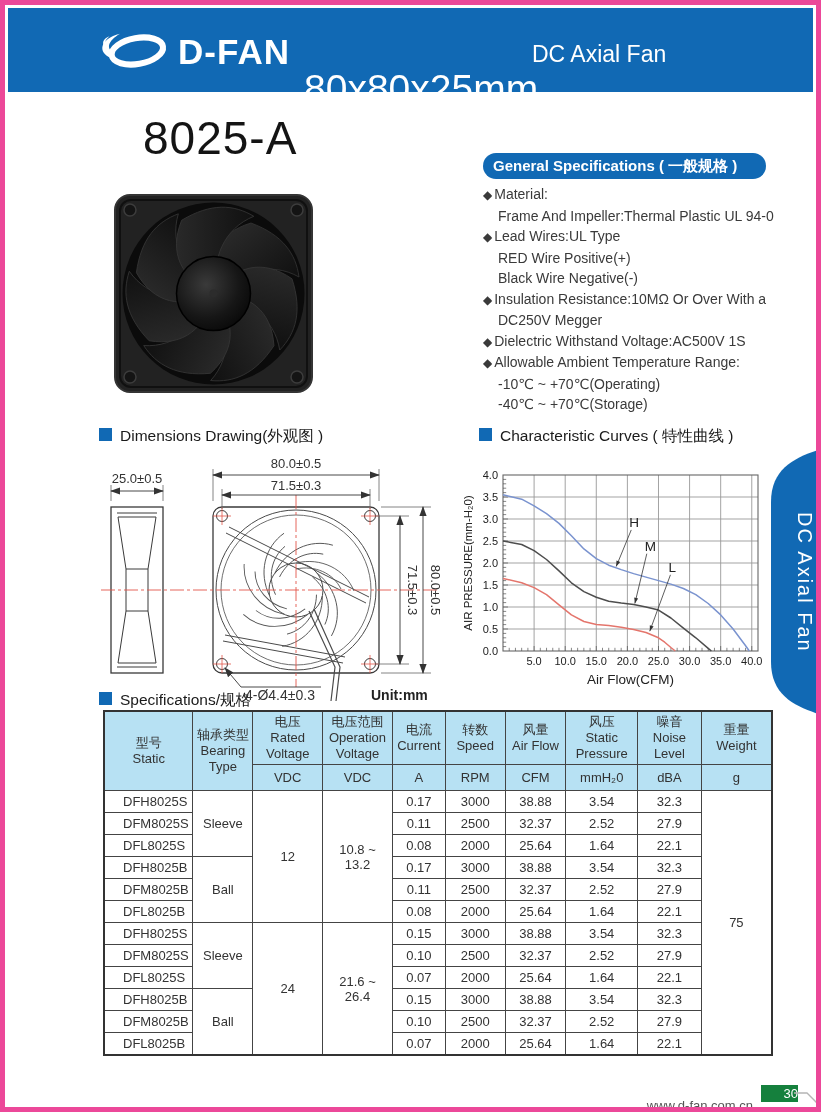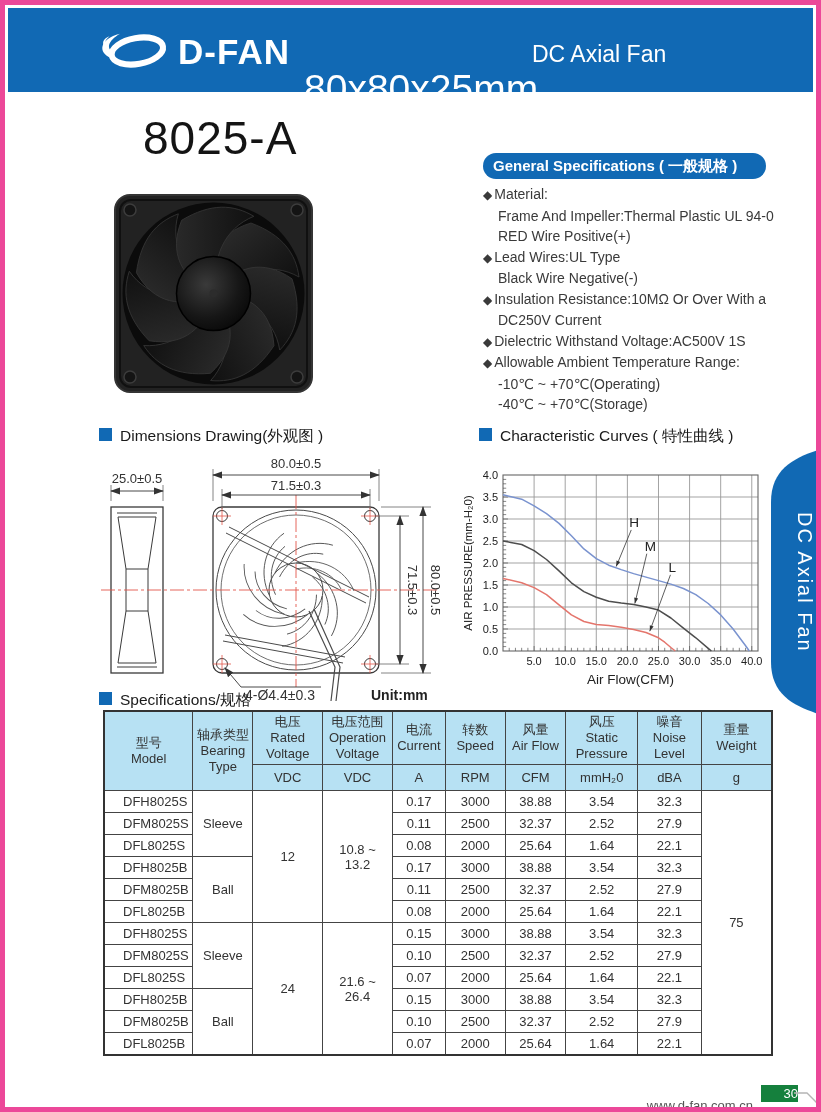--- a/index.html
+++ b/index.html
@@ -93,25 +93,25 @@
       <use href="#bl" transform="rotate(308.5 102.5 102.5)"></use>
     </g>
     <circle cx="102.5" cy="102.5" r="37" fill="url(#hubg)" stroke="#000" stroke-width="1.5"></circle>
     <circle cx="102.5" cy="102.5" r="4" fill="#2c2c2c"></circle>
   </svg>
 
   <div class="gs-bar">General Specifications ( 一般规格 )</div>
   <div class="gs-list" id="gs-list">
       <div class="gs-item"><span class="dm">◆</span><span>Material:</span></div>
       <div class="gs-item cont"><span>Frame And Impeller:Thermal Plastic UL 94-0</span></div>
+      <div class="gs-item"><span class="dm">◆</span><span>Lead Wires:UL Type</span></div>
       <div class="gs-item cont"><span>RED Wire Positive(+)</span></div>
-      <div class="gs-item"><span class="dm">◆</span><span>Lead Wires:UL Type</span></div>
       <div class="gs-item cont"><span>Black Wire Negative(-)</span></div>
       <div class="gs-item"><span class="dm">◆</span><span>Insulation Resistance:10MΩ Or Over With a</span></div>
-      <div class="gs-item cont"><span>DC250V Current</span></div>
+      <div class="gs-item cont"><span>DC250V Megger</span></div>
       <div class="gs-item"><span class="dm">◆</span><span>Dielectric Withstand Voltage:AC500V 1S</span></div>
       <div class="gs-item"><span class="dm">◆</span><span>Allowable Ambient Temperature Range:</span></div>
       <div class="gs-item cont"><span>-10℃ ~ +70℃(Operating)</span></div>
       <div class="gs-item cont"><span>-40℃ ~ +70℃(Storage)</span></div>
     </div>
 
   <div class="sec-title" style="left:94px;top:421px;">
     <span class="sq"></span><span>Dimensions Drawing(外观图 )</span>
   </div>
   <div class="sec-title" style="left:474px;top:421px;">
@@ -361,21 +361,21 @@
         <col style="width:60px">
         <col style="width:61px">
         <col style="width:72px">
       <col style="width:64px">
         <col style="width:71px">
     </colgroup>
     <thead>
       <tr class="name-row">
         <th rowspan="2">
             <div>型号</div>
-            <div>Model</div>
+            <div>Static</div>
           </th>
         <th rowspan="2">
             <div>轴承类型</div>
             <div>Bearing Type</div>
           </th>
         <th>
             <div>电压</div>
             <div>Rated Voltage</div>
           </th>
         <th>

